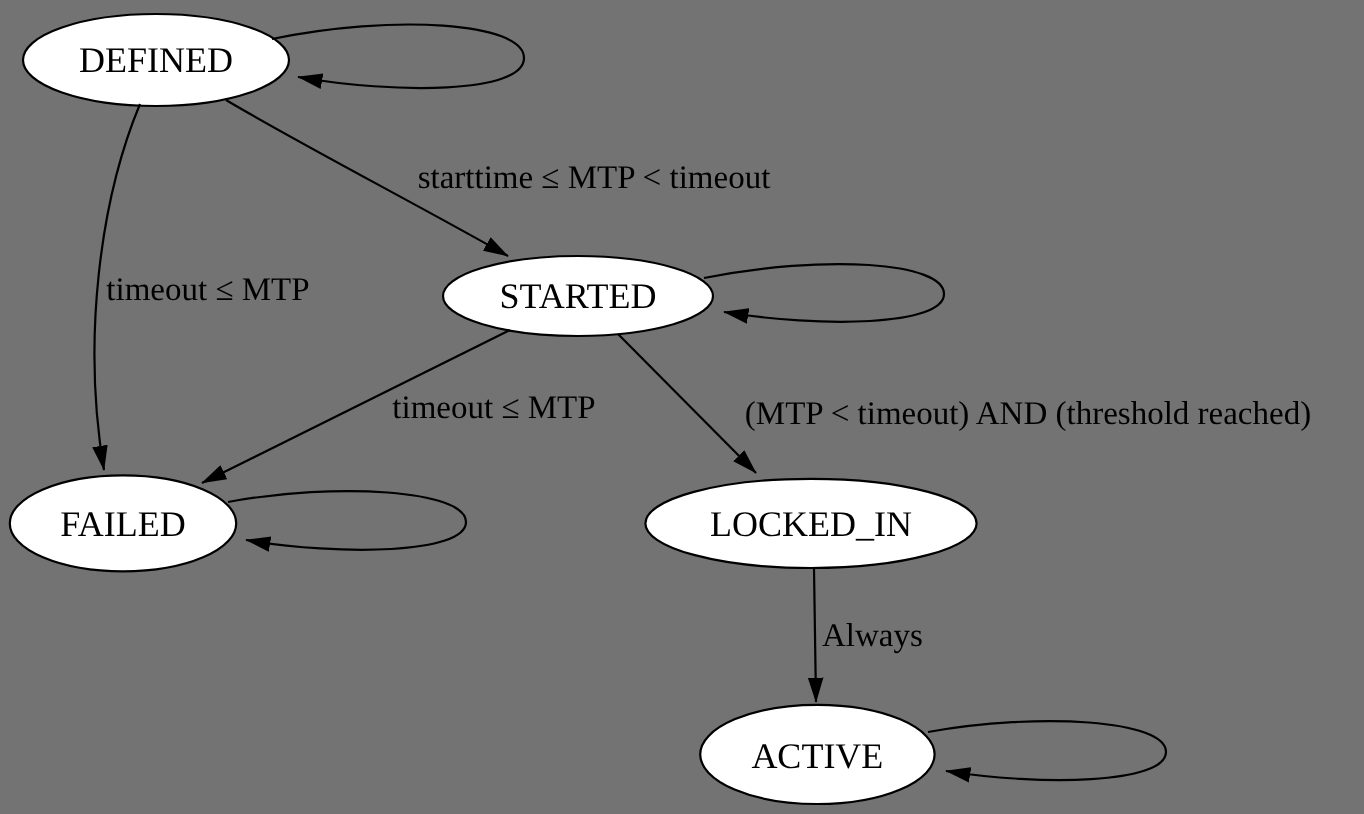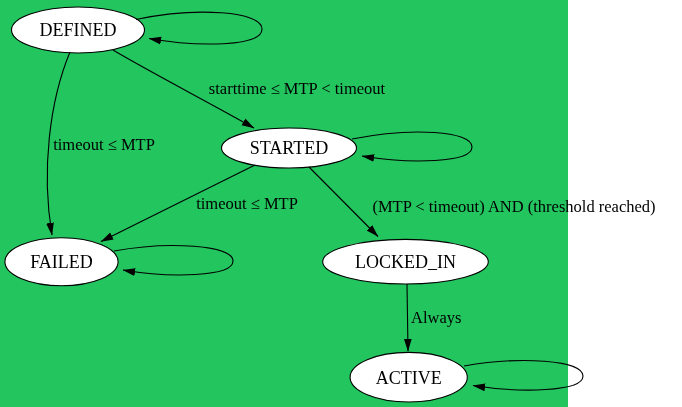--- a/index.html
+++ b/index.html
@@ -4,23 +4,23 @@
 <style>
   html, body {
     margin: 0;
     padding: 0;
     background: #ffffff;
     width: 682px;
     height: 407px;
     overflow: hidden;
   }
   .diagram-wrap {
-    width: 568px;
+    width: 682px;
     height: 407px;
-    background: #22c55e;
+    background: #737373;
     text-align: center;
   }
   svg {
     display: block;
   }
   .node-ellipse {
     fill: #ffffff;
     stroke: #000000;
     stroke-width: 1.1;
   }

